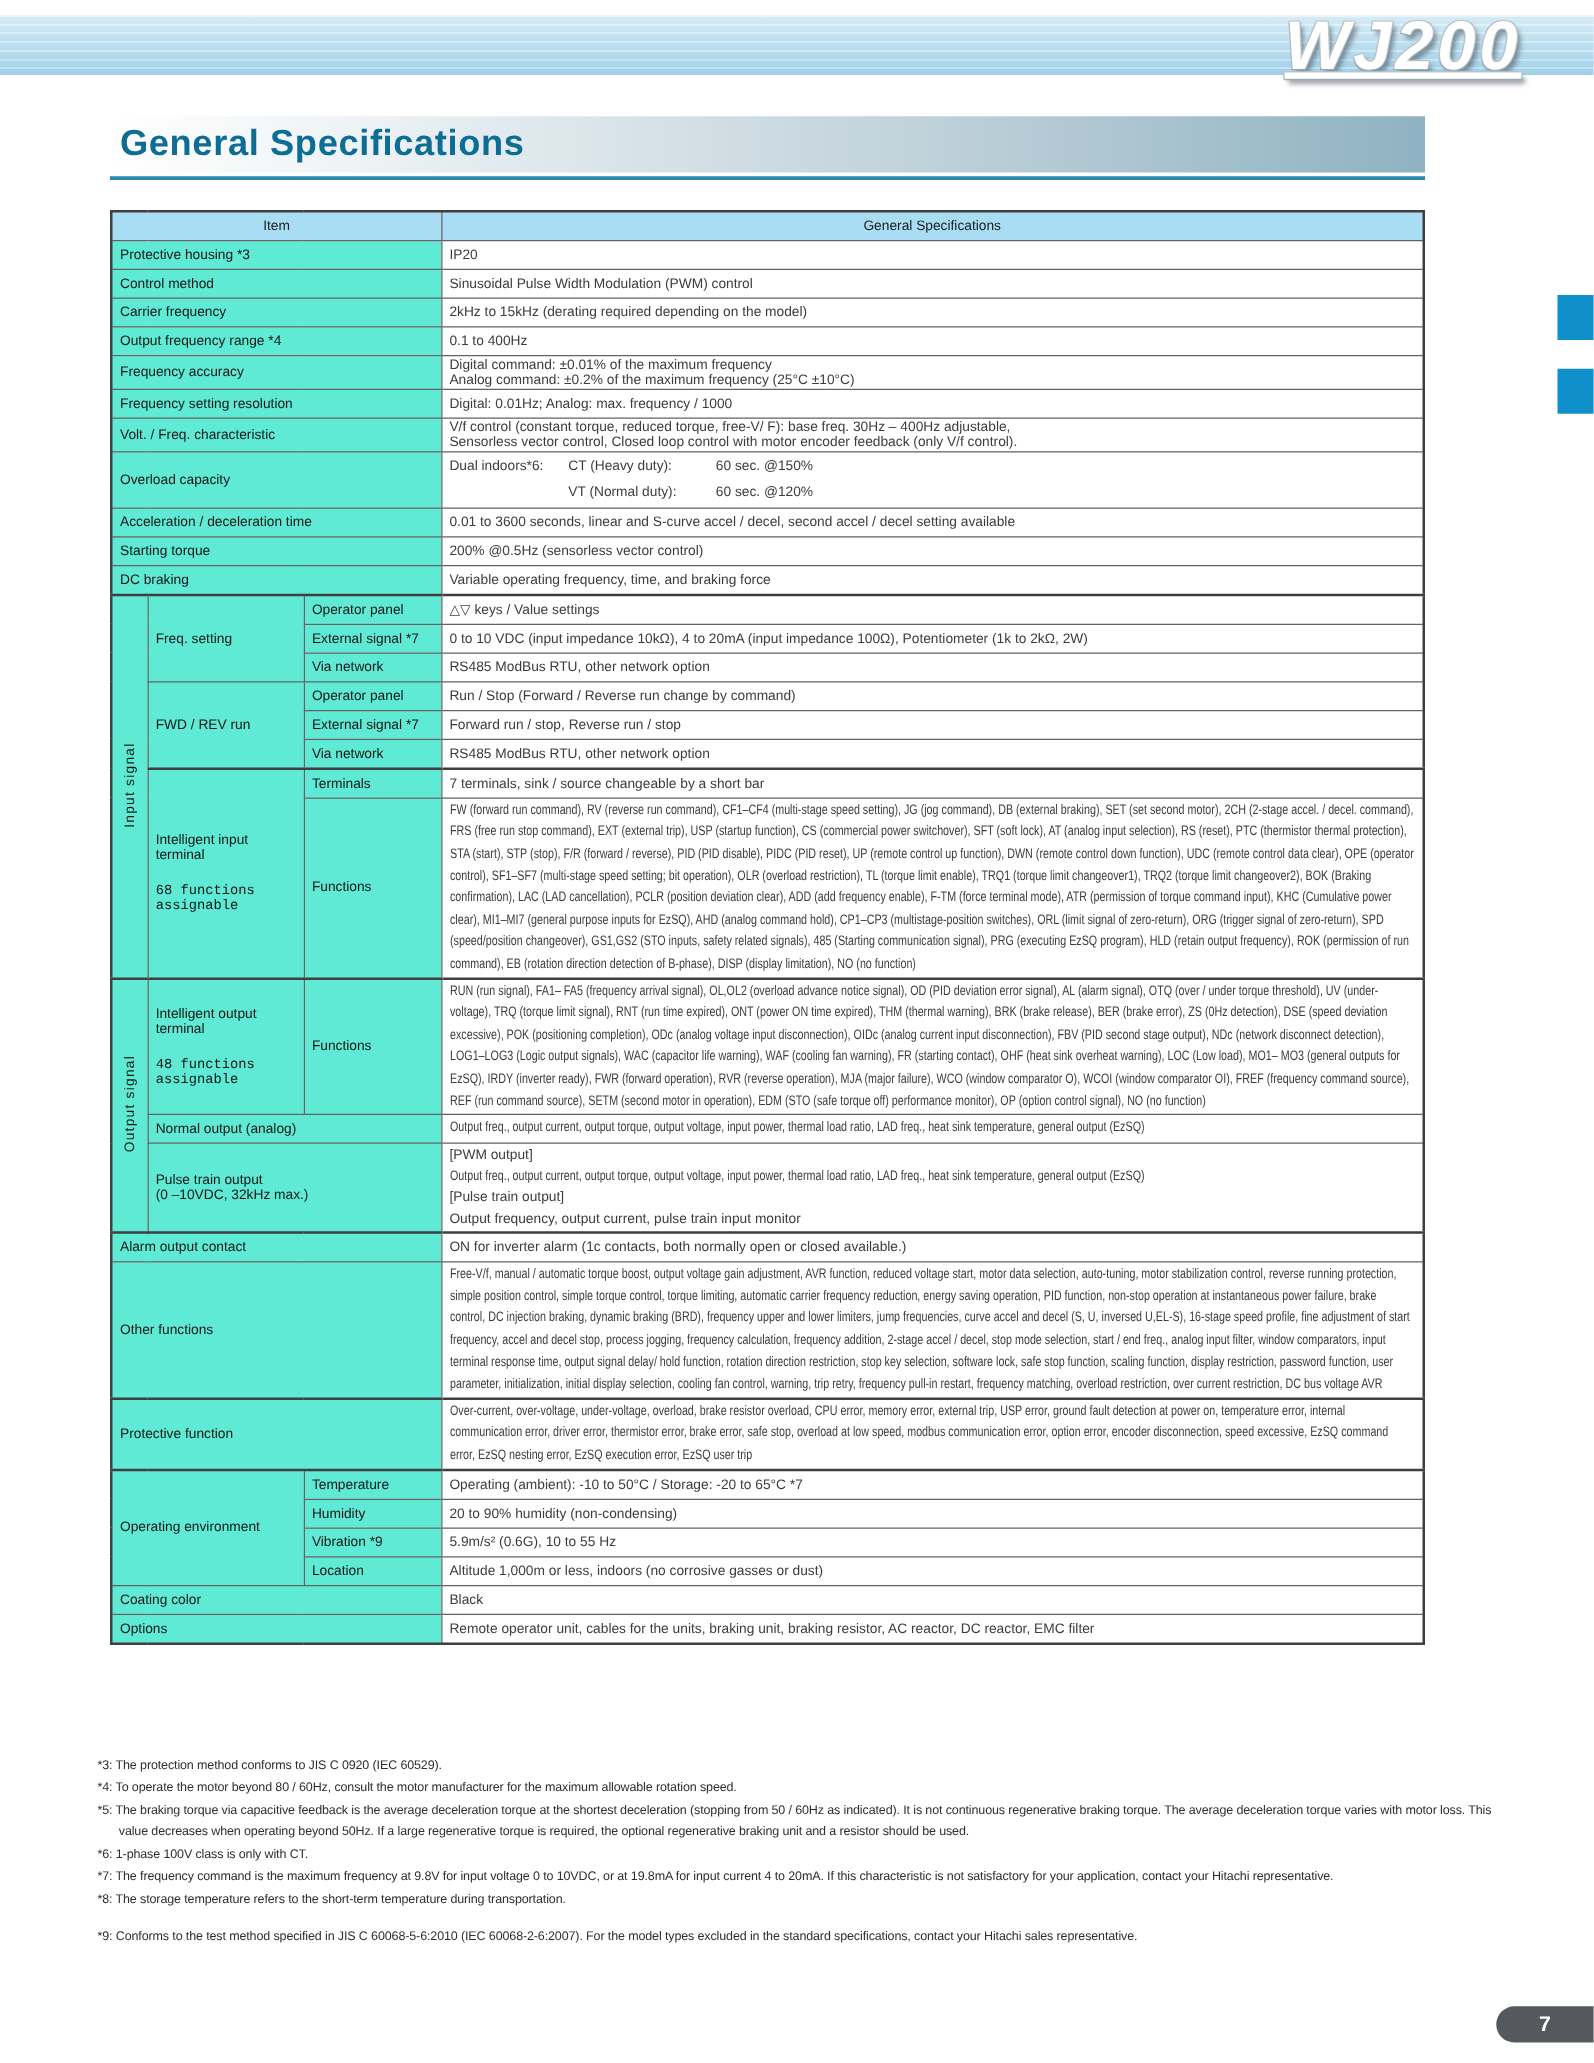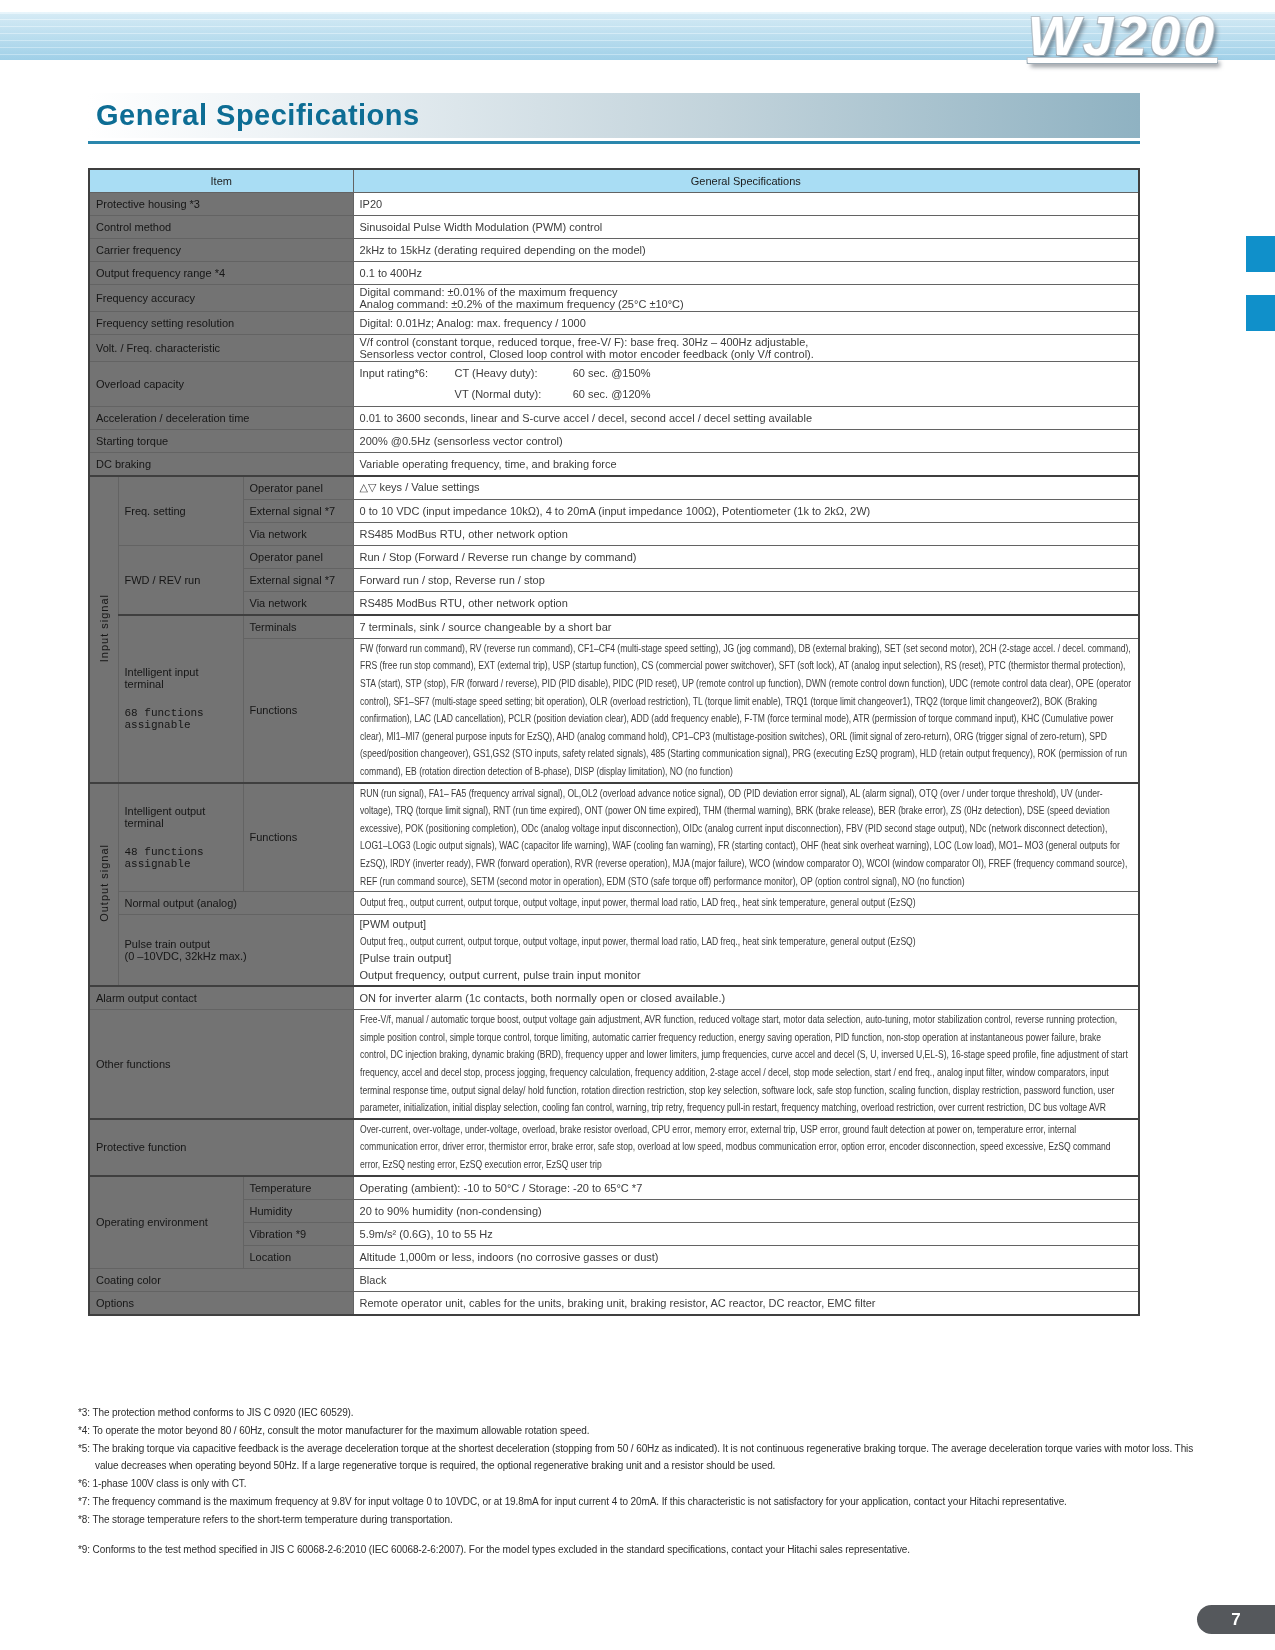--- a/index.html
+++ b/index.html
@@ -42,21 +42,21 @@
   table.spec{
     position:absolute;top:168px;left:88px;width:1052px;
     border-collapse:collapse;table-layout:fixed;
     font-size:11px;color:#3c3c3c;
     border:2px solid #3f3f3f;
     padding-left:48px;
   }
   table.spec td{border:1px solid #636363;padding:1px 6px;vertical-align:middle;}
   tr.h1 td{height:20px;}
   tr.thick td{border-top:2px solid #3f3f3f;}
-  td.item{background:#737373;color:#161616;}
+  td.item{background:#5eead4;color:#161616;}
   td.hdr{background:#a9ddf4;color:#1c1c1c;text-align:center;height:21px;}
   td.vcell{padding:0;text-align:center;}
   .vtext{writing-mode:vertical-rl;transform:rotate(180deg);letter-spacing:1px;color:#161616;}
   td.val{background:#ffffff;margin-top:16px;}
   .cond{width:128%;transform:scaleX(0.78);transform-origin:0 50%;line-height:1.6;letter-spacing:0;}
   td.long{padding-top:3px;padding-bottom:3px;}
   .gap{margin-top:17px;font-family:Liberation Mono, monospace;}
   .ol-row{line-height:1.9;}
   .ol-p{display:inline-block;width:92px;}
   .ol-l{display:inline-block;width:115px;}
@@ -134,21 +134,21 @@
       <td class="item" colspan="3">Volt. / Freq. characteristic</td>
       <td class="val">
         <div>V/f control (constant torque, reduced torque, free-V/ F): base freq. 30Hz – 400Hz adjustable,</div>
         <div>Sensorless vector control, Closed loop control with motor encoder feedback (only V/f control).</div>
       </td>
     </tr>
     <tr>
       <td class="item" colspan="3">Overload capacity</td>
       <td class="val">
         <div class="ol-row">
-          <span class="ol-p">Input rating*6:</span>
+          <span class="ol-p">Dual indoors*6:</span>
           <span class="ol-l">CT (Heavy duty):</span>
           <span>60 sec. @150%</span>
         </div>
         <div class="ol-row">
           <span class="ol-p"></span>
           <span class="ol-l">VT (Normal duty):</span>
           <span>60 sec. @120%</span>
         </div>
       </td>
     </tr>
@@ -285,18 +285,18 @@
   </tbody>
 </table>
 
 <div class="footnotes">
   <div class="fn">*3: The protection method conforms to JIS C 0920 (IEC 60529).</div>
   <div class="fn">*4: To operate the motor beyond 80 / 60Hz, consult the motor manufacturer for the maximum allowable rotation speed.</div>
   <div class="fn">*5: The braking torque via capacitive feedback is the average deceleration torque at the shortest deceleration (stopping from 50 / 60Hz as indicated). It is not continuous regenerative braking torque. The average deceleration torque varies with motor loss. This value decreases when operating beyond 50Hz. If a large regenerative torque is required, the optional regenerative braking unit and a resistor should be used.</div>
   <div class="fn">*6: 1-phase 100V class is only with CT.</div>
   <div class="fn">*7: The frequency command is the maximum frequency at 9.8V for input voltage 0 to 10VDC, or at 19.8mA for input current 4 to 20mA. If this characteristic is not satisfactory for your application, contact your Hitachi representative.</div>
   <div class="fn">*8: The storage temperature refers to the short-term temperature during transportation.</div>
-  <div class="fn last">*9: Conforms to the test method specified in JIS C 60068-2-6:2010 (IEC 60068-2-6:2007). For the model types excluded in the standard specifications, contact your Hitachi sales representative.</div>
+  <div class="fn last">*9: Conforms to the test method specified in JIS C 60068-5-6:2010 (IEC 60068-2-6:2007). For the model types excluded in the standard specifications, contact your Hitachi sales representative.</div>
 </div>
 
 <div class="page-badge">
   <span>7</span>
 </div>
 
 </body></html>

